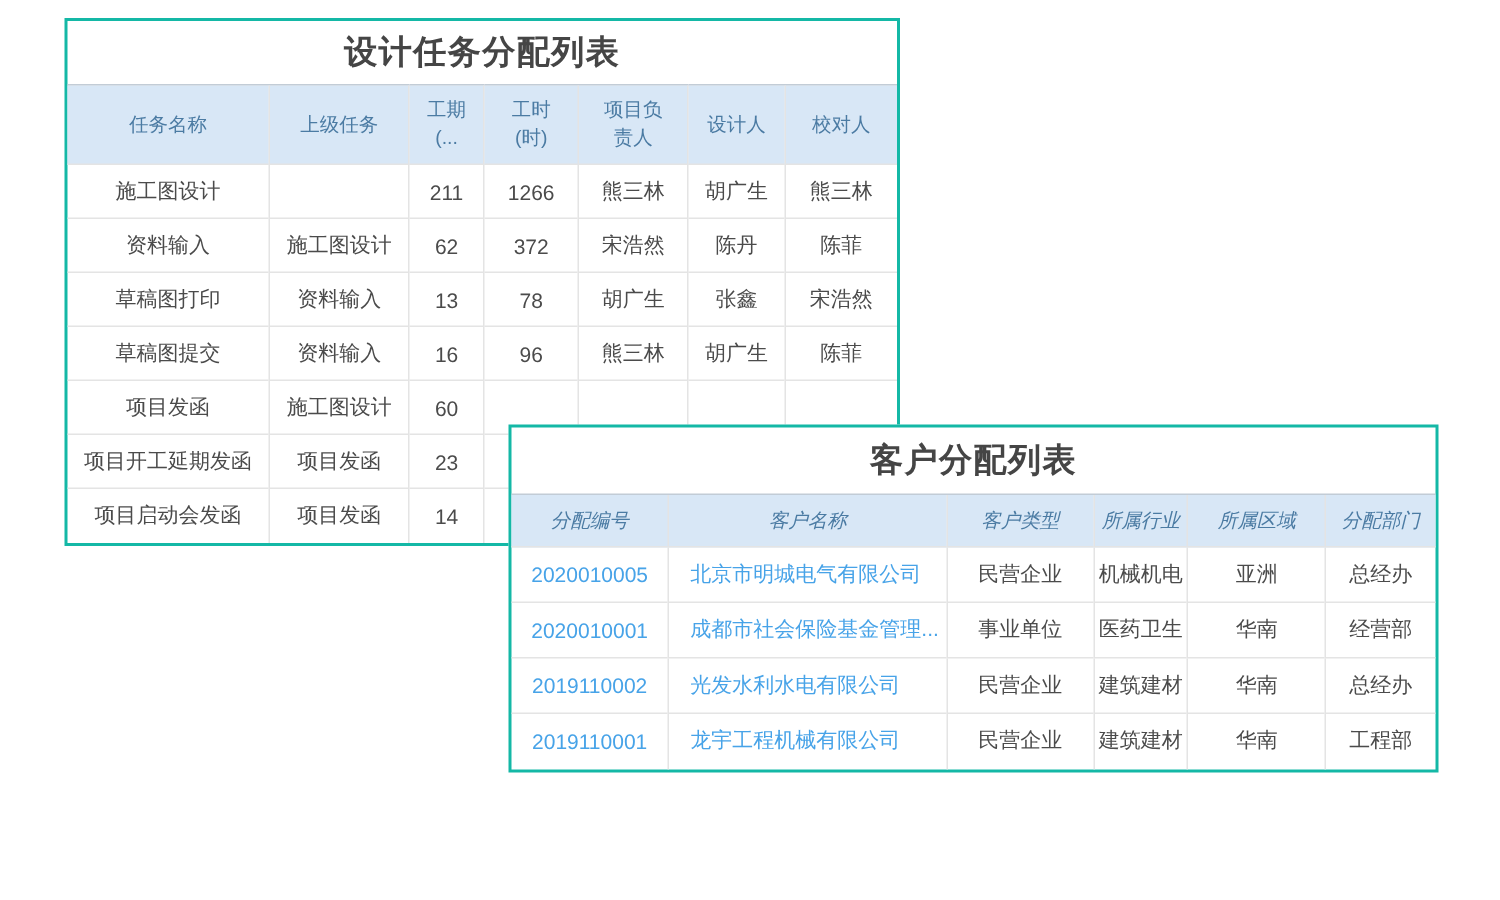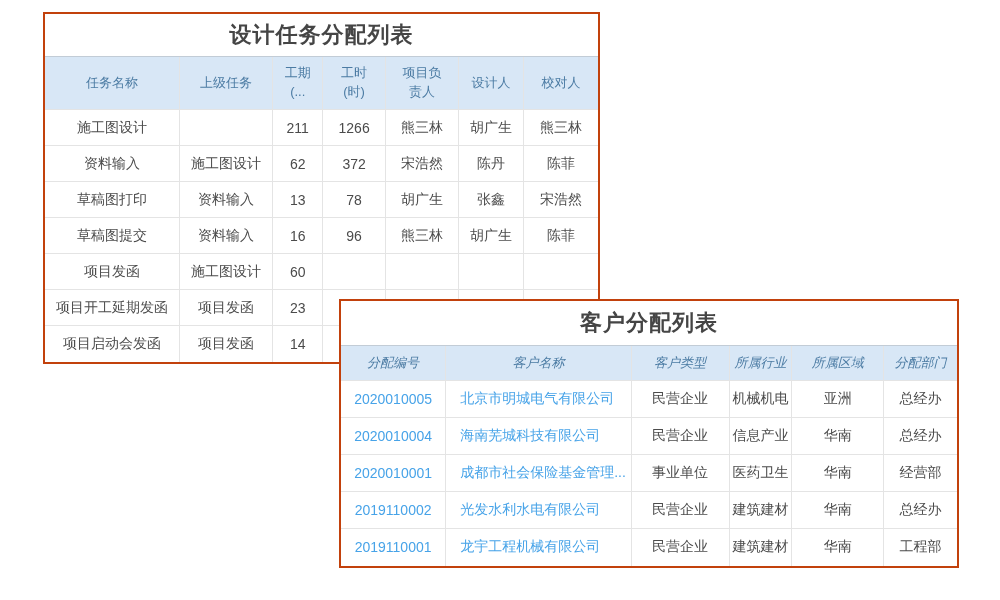--- a/index.html
+++ b/index.html
@@ -2,21 +2,21 @@
 <html><head>
 <meta charset="utf-8">
 <style>
   * { margin:0; padding:0; box-sizing:border-box; }
   html,body { width:1000px; height:600px; background:#ffffff; overflow:hidden; }
   body { position:relative; font-family:"Liberation Sans","DejaVu Sans",sans-serif; }
 
   .card {
     position:absolute;
     background:#ffffff;
-    border:2px solid #c2410c;
+    border:2px solid #14b8a6;
   }
   .card-title {
     text-align:center;
     font-weight:bold;
     font-size:22px;
     color:#454545;
     letter-spacing:1px;
   }
 
   table { width:100%; border-collapse:collapse; table-layout:fixed;padding-left:12px; }
@@ -42,21 +42,21 @@
   }
   th + th, td + td { border-left:1px solid #e4e4e4; }
 
   
   .task-card { left:43px; top:12px; width:557px; z-index:1; }
   .task-card .card-title { height:42px; line-height:42px; }
   .task-card th { height:53px; }
   .task-card td { height:36px; }
 
   
-  .customer-card { left:339px; top:283px; width:620px; z-index:2;margin-top:16px; }
+  .customer-card { left:339px; top:283px; width:620px; z-index:2; }
   .customer-card .card-title { height:44px; line-height:44px; }
   .customer-card th { height:35px;font-style:italic; }
   .customer-card td { height:37px; }
 
   .link { color:#47a3e8; cursor:pointer; }
   td.name { text-align:left; padding-left:14px; text-overflow:ellipsis; }
 </style>
 </head>
 <body>
 
@@ -178,28 +178,20 @@
     <tbody>
       <tr>
         <td class="link">2020010005</td>
         <td class="link name">北京市明城电气有限公司</td>
         <td>民营企业</td>
         <td>机械机电</td>
         <td>亚洲</td>
         <td>总经办</td>
       </tr>
       <tr>
-        <td class="link">2020010004</td>
-        <td class="link name">海南芜城科技有限公司</td>
-        <td>民营企业</td>
-        <td>信息产业</td>
-        <td>华南</td>
-        <td>总经办</td>
-      </tr>
-      <tr>
         <td class="link">2020010001</td>
         <td class="link name">成都市社会保险基金管理...</td>
         <td>事业单位</td>
         <td>医药卫生</td>
         <td>华南</td>
         <td>经营部</td>
       </tr>
       <tr>
         <td class="link">2019110002</td>
         <td class="link name">光发水利水电有限公司</td>

